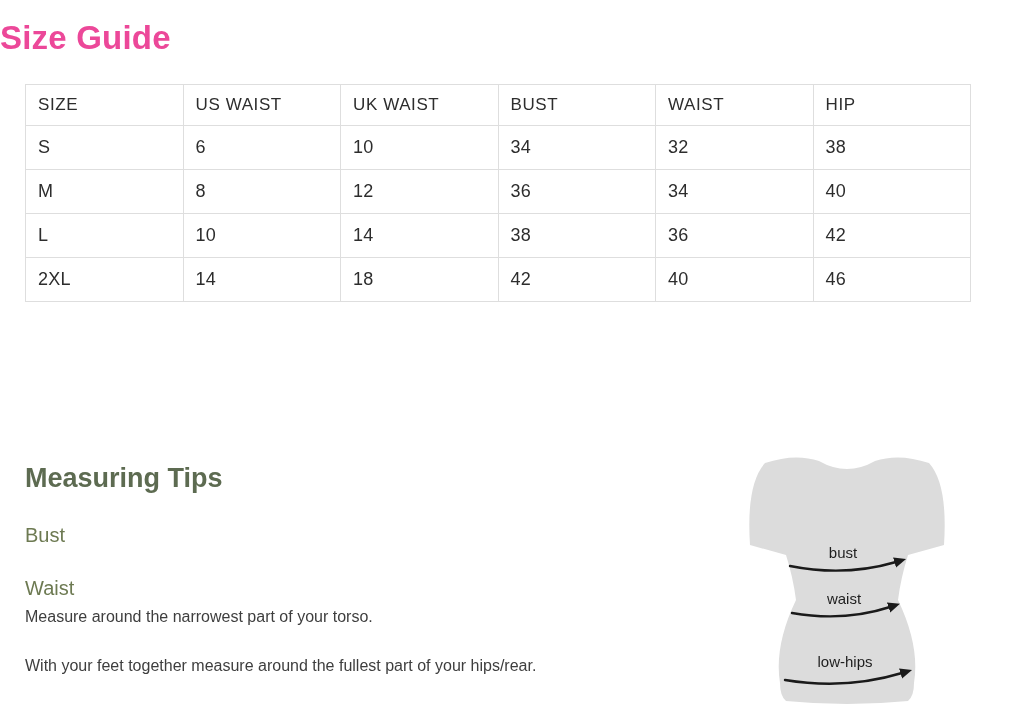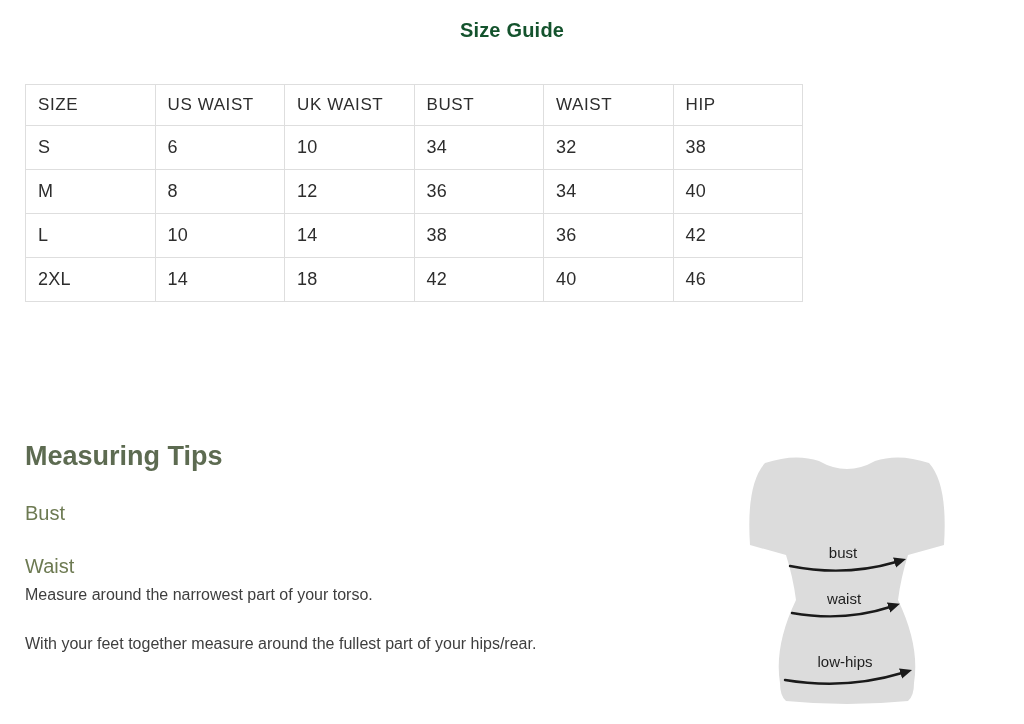--- a/index.html
+++ b/index.html
@@ -13,31 +13,30 @@
     width: 1024px;
     height: 724px;
     background: #ffffff;
     overflow: hidden;
   }
   .page-title {
     position: absolute;
     top: 19px;
     left: 0;
     width: 100%;
-    text-align: center;
-    font-size: 20px;
+    font-size: 33px;
     font-weight: bold;
-    color: #14532d;
+    color: #ec4899;
     letter-spacing: 0.2px;
   }
   table.size-table {
     position: absolute;
     left: 25px;
     top: 84px;
-    width: 778px;
+    width: 946px;
     border-collapse: collapse;
     table-layout: fixed;
     color: #2d2d2d;
   }
   table.size-table th,
   table.size-table td {
     border: 1px solid #dedede;
     text-align: left;
     padding: 0 0 0 12px;
     box-sizing: border-box;
@@ -51,21 +50,21 @@
     letter-spacing: 0.6px;
   }
   table.size-table td {
     height: 44px;
     font-size: 18px;
     letter-spacing: 0.3px;
   }
   .tips {
     position: absolute;
     left: 25px;
-    top: 429px;
+    top: 451px;
     width: 700px;
   }
   .tips-heading {
     margin: 12px 0 0 0;
     font-size: 27px;
     line-height: 1.15;
     font-weight: bold;
     color: #5d6b51;
   }
   .tip { margin-top: 30px; }

